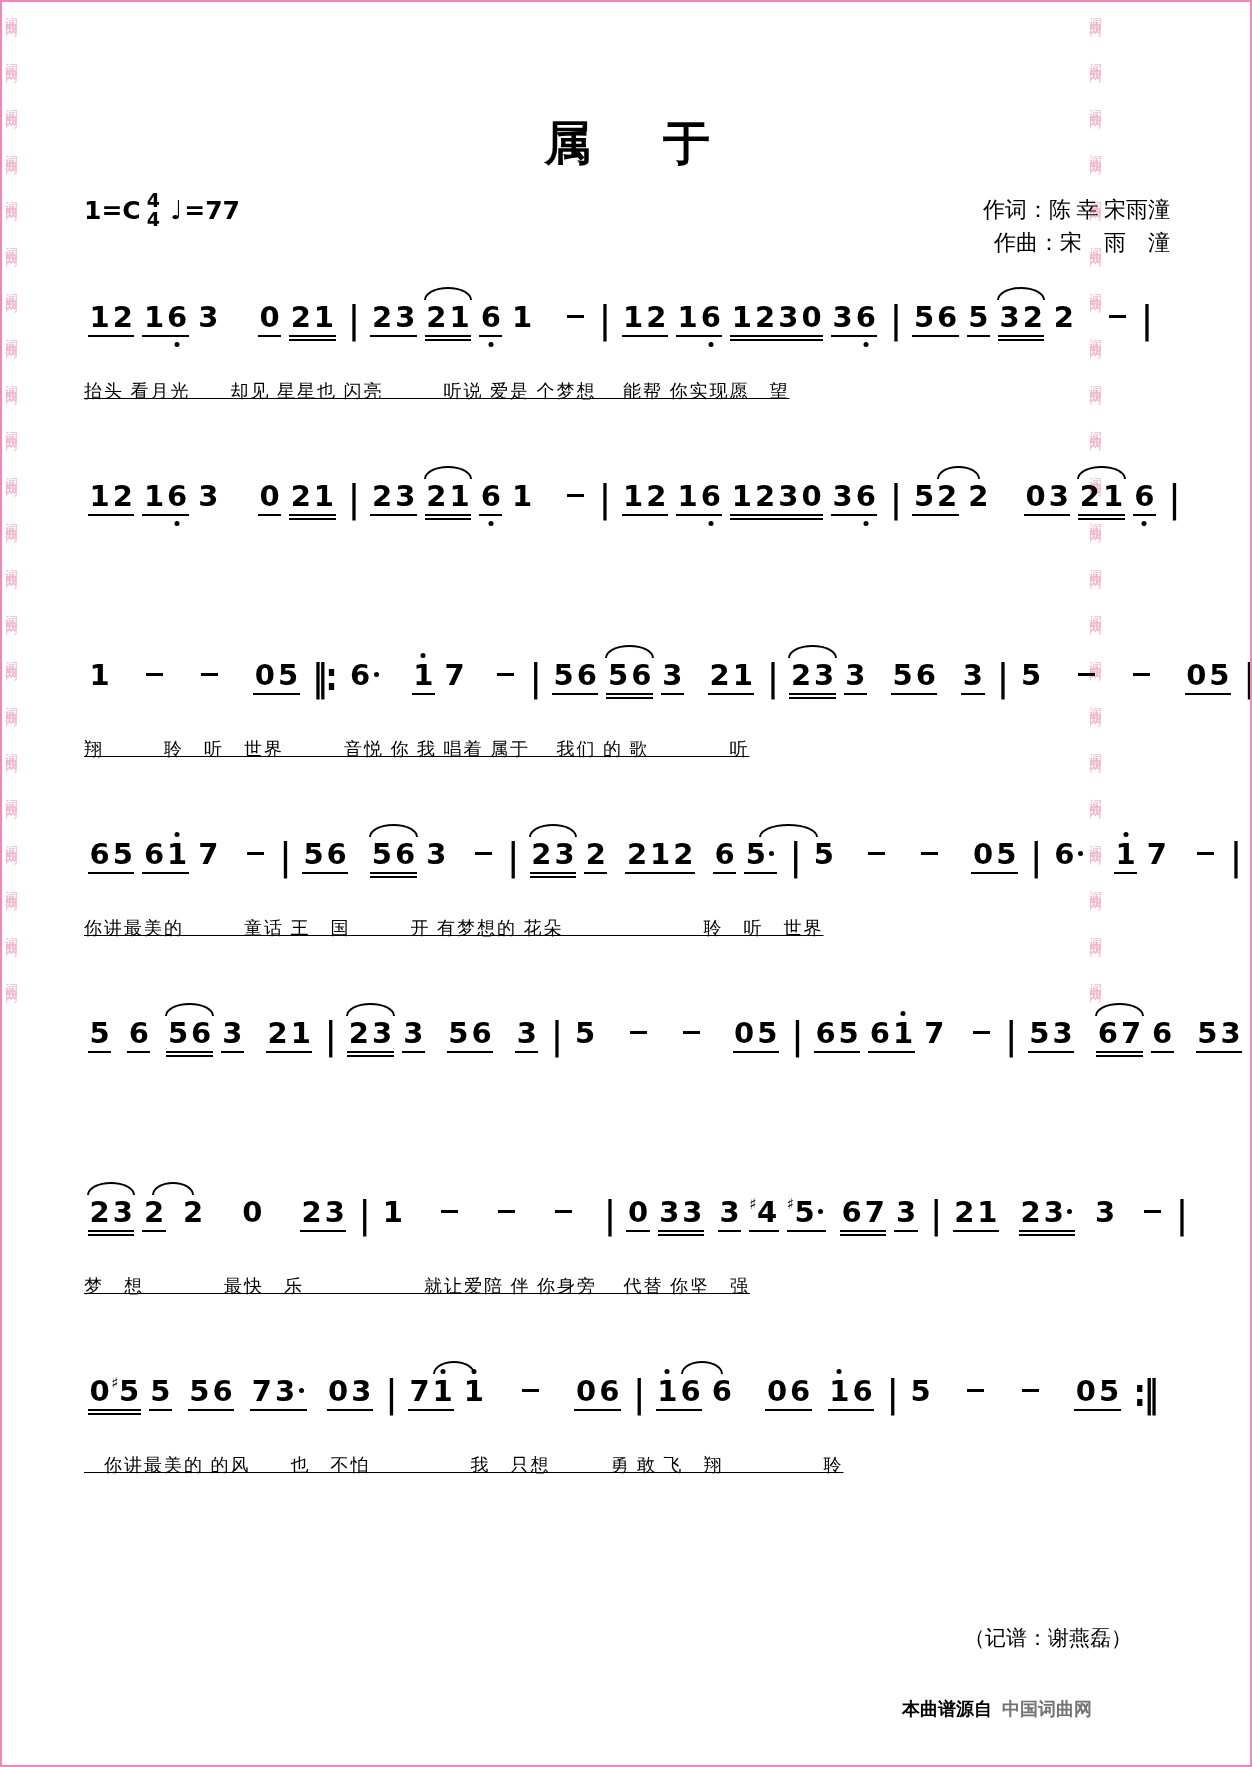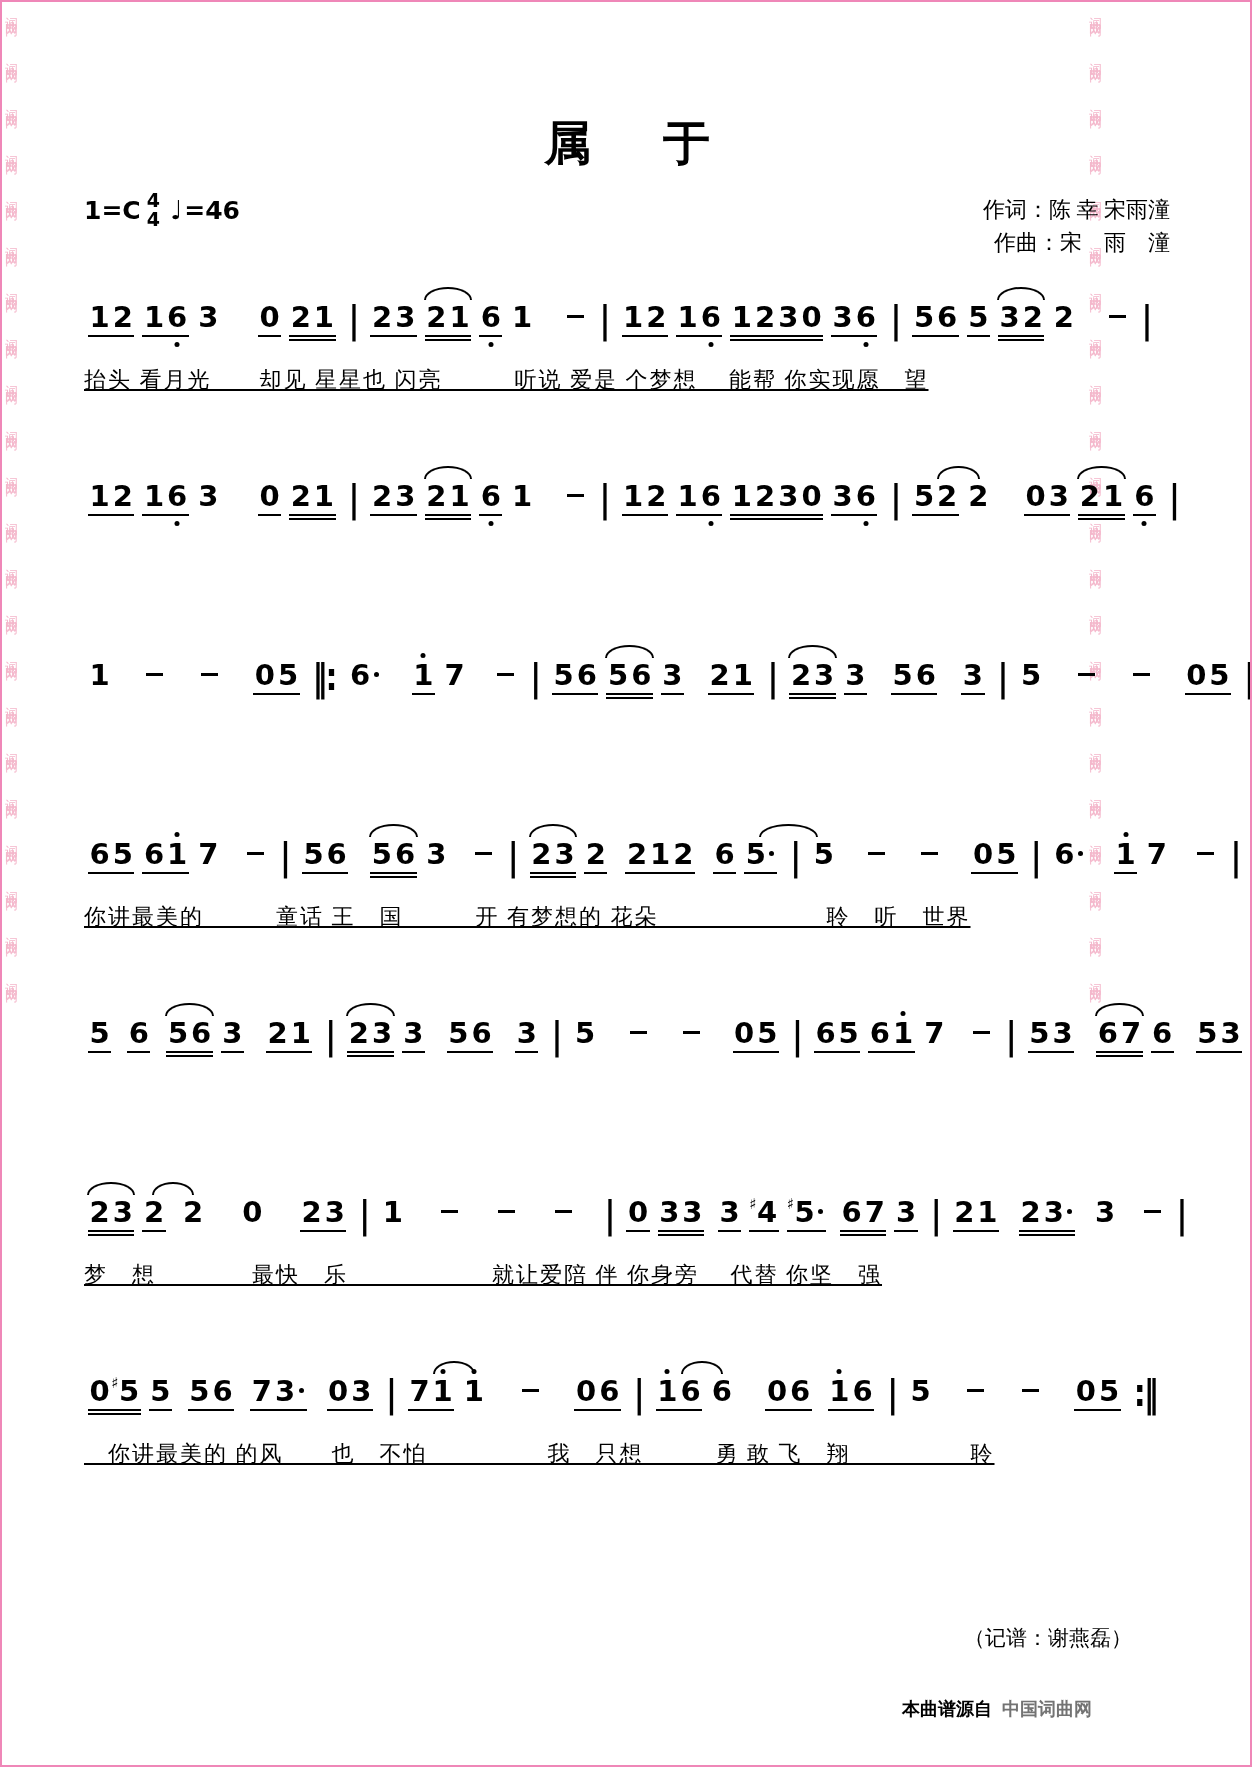--- a/index.html
+++ b/index.html
@@ -14,21 +14,21 @@
   h1.title{margin:0 0 10px 0;text-align:center;font-size:47px;font-weight:bold;letter-spacing:30px;text-indent:30px;}
   .meta-row{display:flex;justify-content:space-between;align-items:flex-start;height:84px;}
   .key-sig{font-family:"DejaVu Sans","Liberation Sans",sans-serif;font-weight:bold;font-size:25px;display:flex;align-items:center;margin-top:6px;}
   .key-sig .frac{display:inline-flex;flex-direction:column;align-items:center;font-size:19px;line-height:1.0;margin:0 10px 0 6px;}
   .key-sig .frac span{display:block;}
   .key-sig .tempo-note{font-size:26px;margin-right:2px;}
   .credits{text-align:right;font-size:22px;line-height:1.5;margin-top:8px;}
   .systems{margin-top:6px;}
   .system{height:179px;box-sizing:border-box;padding-top:26px;text-decoration:underline;}
   .notes-row{white-space:nowrap;height:64px;}
-  .lyrics-row{font-size:22px;letter-spacing:2px;white-space:pre;}
+  .lyrics-row{font-size:18px;letter-spacing:2px;margin-top:14px;white-space:pre;}
   
   .grp{display:inline-block;position:relative;margin:0 4px;font-family:"DejaVu Sans","Liberation Sans",sans-serif;
        font-weight:bold;font-size:29px;line-height:1;vertical-align:baseline;}
   .grp.u1,.grp.u2{border-bottom:2.5px solid #000;padding-bottom:3px;}
   .grp.u2::after{content:"";position:absolute;left:0;right:0;bottom:-6px;height:2.5px;background:#000;}
   .note{display:inline-block;position:relative;padding:0 1.5px;}
   .note.hd::before{content:"";position:absolute;top:-8px;left:50%;transform:translateX(-50%);
        width:5px;height:5px;border-radius:50%;background:#000;}
   .note.ld::after{content:"";position:absolute;bottom:-15px;left:50%;transform:translateX(-50%);
        width:5px;height:5px;border-radius:50%;background:#000;}
@@ -61,38 +61,39 @@
 
     <div class="meta-row">
       <div class="key-sig">
         <span>1=</span>
         <span>C</span>
         <span class="frac">
           <span>4</span>
           <span>4</span>
         </span>
         <span class="tempo-note">♩</span>
-        <span>=46</span>
+        <span>=77</span>
       </div>
       <div class="credits">
         <div>作词：陈 幸 宋雨潼</div>
         <div>作曲：宋　雨　潼</div>
       </div>
     </div>
 
     <div class="systems" id="systems">
         <div class="system">
           <div class="notes-row"><span class="grp u1"><span class="note">1</span><span class="note">2</span></span><span class="grp u1"><span class="note">1</span><span class="note ld">6</span></span><span class="grp"><span class="note">3</span></span><span class="gap" style="width: 30px;"></span><span class="grp u1"><span class="note">0</span></span><span class="grp u2"><span class="note">2</span><span class="note">1</span></span><span class="bar">|</span><span class="grp u1"><span class="note">2</span><span class="note">3</span></span><span class="grp u2"><span class="arc c"></span><span class="note">2</span><span class="note">1</span></span><span class="grp u1"><span class="note ld">6</span></span><span class="grp"><span class="note">1</span></span><span class="gap" style="width: 22px;"></span><span class="dash"></span><span class="bar">|</span><span class="grp u1"><span class="note">1</span><span class="note">2</span></span><span class="grp u1"><span class="note">1</span><span class="note ld">6</span></span><span class="grp u2"><span class="note">1</span><span class="note">2</span><span class="note">3</span><span class="note">0</span></span><span class="grp u1"><span class="note">3</span><span class="note ld">6</span></span><span class="bar">|</span><span class="grp u1"><span class="note">5</span><span class="note">6</span></span><span class="grp u1"><span class="note">5</span></span><span class="grp u2"><span class="arc c"></span><span class="note">3</span><span class="note">2</span></span><span class="grp"><span class="note">2</span></span><span class="gap" style="width: 22px;"></span><span class="dash"></span><span class="bar">|</span></div>
           <div class="lyrics-row">抬头 看月光　　却见 星星也 闪亮　　　听说 爱是 个梦想　 能帮 你实现愿　望</div>
         </div>
         <div class="system">
           <div class="notes-row"><span class="grp u1"><span class="note">1</span><span class="note">2</span></span><span class="grp u1"><span class="note">1</span><span class="note ld">6</span></span><span class="grp"><span class="note">3</span></span><span class="gap" style="width: 30px;"></span><span class="grp u1"><span class="note">0</span></span><span class="grp u2"><span class="note">2</span><span class="note">1</span></span><span class="bar">|</span><span class="grp u1"><span class="note">2</span><span class="note">3</span></span><span class="grp u2"><span class="arc c"></span><span class="note">2</span><span class="note">1</span></span><span class="grp u1"><span class="note ld">6</span></span><span class="grp"><span class="note">1</span></span><span class="gap" style="width: 22px;"></span><span class="dash"></span><span class="bar">|</span><span class="grp u1"><span class="note">1</span><span class="note">2</span></span><span class="grp u1"><span class="note">1</span><span class="note ld">6</span></span><span class="grp u2"><span class="note">1</span><span class="note">2</span><span class="note">3</span><span class="note">0</span></span><span class="grp u1"><span class="note">3</span><span class="note ld">6</span></span><span class="bar">|</span><span class="grp u1"><span class="note">5</span><span class="note">2</span></span><span class="grp"><span class="arc l"></span><span class="note">2</span></span><span class="gap" style="width: 26px;"></span><span class="grp u1"><span class="note">0</span><span class="note">3</span></span><span class="grp u2"><span class="arc c"></span><span class="note">2</span><span class="note">1</span></span><span class="grp u1"><span class="note ld">6</span></span><span class="bar">|</span></div>
         </div>
         <div class="system">
           <div class="notes-row"><span class="grp"><span class="note">1</span></span><span class="gap" style="width: 24px;"></span><span class="dash"></span><span class="gap" style="width: 24px;"></span><span class="dash"></span><span class="gap" style="width: 24px;"></span><span class="grp u1"><span class="note">0</span><span class="note">5</span></span><span class="bar">‖:</span><span class="grp"><span class="note">6</span><span class="aug"></span></span><span class="gap" style="width: 22px;"></span><span class="grp u1"><span class="note hd">1</span></span><span class="grp"><span class="note">7</span></span><span class="gap" style="width: 20px;"></span><span class="dash"></span><span class="bar">|</span><span class="grp u1"><span class="note">5</span><span class="note">6</span></span><span class="grp u2"><span class="arc c"></span><span class="note">5</span><span class="note">6</span></span><span class="grp u1"><span class="note">3</span></span><span class="gap" style="width: 16px;"></span><span class="grp u1"><span class="note">2</span><span class="note">1</span></span><span class="bar">|</span><span class="grp u2"><span class="arc c"></span><span class="note">2</span><span class="note">3</span></span><span class="grp u1"><span class="note">3</span></span><span class="gap" style="width: 16px;"></span><span class="grp u1"><span class="note">5</span><span class="note">6</span></span><span class="gap" style="width: 16px;"></span><span class="grp u1"><span class="note">3</span></span><span class="bar">|</span><span class="grp"><span class="note">5</span></span><span class="gap" style="width: 24px;"></span><span class="dash"></span><span class="gap" style="width: 24px;"></span><span class="dash"></span><span class="gap" style="width: 24px;"></span><span class="grp u1"><span class="note">0</span><span class="note">5</span></span><span class="bar">|</span></div>
+          <div class="lyrics-row">翔　　　聆　听　世界　　　音悦 你 我 唱着 属于　 我们 的 歌　　　　听</div>
         </div>
         <div class="system">
           <div class="notes-row"><span class="grp u1"><span class="note">6</span><span class="note">5</span></span><span class="grp u1"><span class="note">6</span><span class="note hd">1</span></span><span class="grp"><span class="note">7</span></span><span class="gap" style="width: 16px;"></span><span class="dash"></span><span class="bar">|</span><span class="grp u1"><span class="note">5</span><span class="note">6</span></span><span class="gap" style="width: 14px;"></span><span class="grp u2"><span class="arc c"></span><span class="note">5</span><span class="note">6</span></span><span class="grp"><span class="note">3</span></span><span class="gap" style="width: 16px;"></span><span class="dash"></span><span class="bar">|</span><span class="grp u2"><span class="arc c"></span><span class="note">2</span><span class="note">3</span></span><span class="grp u1"><span class="note">2</span></span><span class="gap" style="width: 10px;"></span><span class="grp u1"><span class="note">2</span><span class="note">1</span><span class="note">2</span></span><span class="gap" style="width: 10px;"></span><span class="grp u1"><span class="note">6</span></span><span class="grp u1"><span class="arc r"></span><span class="note">5</span><span class="aug"></span></span><span class="bar">|</span><span class="grp"><span class="note">5</span></span><span class="gap" style="width: 22px;"></span><span class="dash"></span><span class="gap" style="width: 22px;"></span><span class="dash"></span><span class="gap" style="width: 22px;"></span><span class="grp u1"><span class="note">0</span><span class="note">5</span></span><span class="bar">|</span><span class="grp"><span class="note">6</span><span class="aug"></span></span><span class="gap" style="width: 20px;"></span><span class="grp u1"><span class="note hd">1</span></span><span class="grp"><span class="note">7</span></span><span class="gap" style="width: 18px;"></span><span class="dash"></span><span class="bar">|</span></div>
           <div class="lyrics-row">你讲最美的　　　童话 王　国　　　开 有梦想的 花朵　　　　　　　聆　听　世界</div>
         </div>
         <div class="system">
           <div class="notes-row"><span class="grp u1"><span class="note">5</span></span><span class="gap" style="width: 8px;"></span><span class="grp u1"><span class="note">6</span></span><span class="gap" style="width: 8px;"></span><span class="grp u2"><span class="arc c"></span><span class="note">5</span><span class="note">6</span></span><span class="grp u1"><span class="note">3</span></span><span class="gap" style="width: 14px;"></span><span class="grp u1"><span class="note">2</span><span class="note">1</span></span><span class="bar">|</span><span class="grp u2"><span class="arc c"></span><span class="note">2</span><span class="note">3</span></span><span class="grp u1"><span class="note">3</span></span><span class="gap" style="width: 14px;"></span><span class="grp u1"><span class="note">5</span><span class="note">6</span></span><span class="gap" style="width: 14px;"></span><span class="grp u1"><span class="note">3</span></span><span class="bar">|</span><span class="grp"><span class="note">5</span></span><span class="gap" style="width: 22px;"></span><span class="dash"></span><span class="gap" style="width: 22px;"></span><span class="dash"></span><span class="gap" style="width: 22px;"></span><span class="grp u1"><span class="note">0</span><span class="note">5</span></span><span class="bar">|</span><span class="grp u1"><span class="note">6</span><span class="note">5</span></span><span class="grp u1"><span class="note">6</span><span class="note hd">1</span></span><span class="grp"><span class="note">7</span></span><span class="gap" style="width: 16px;"></span><span class="dash"></span><span class="bar">|</span><span class="grp u1"><span class="note">5</span><span class="note">3</span></span><span class="gap" style="width: 14px;"></span><span class="grp u2"><span class="arc c"></span><span class="note">6</span><span class="note">7</span></span><span class="grp u1"><span class="note">6</span></span><span class="gap" style="width: 14px;"></span><span class="grp u1"><span class="note">5</span><span class="note">3</span></span></div>
         </div>
         <div class="system">
           <div class="notes-row"><span class="grp u2"><span class="arc c"></span><span class="note">2</span><span class="note">3</span></span><span class="grp u1"><span class="note">2</span></span><span class="gap" style="width: 8px;"></span><span class="grp"><span class="arc l"></span><span class="note">2</span></span><span class="gap" style="width: 28px;"></span><span class="grp"><span class="note">0</span></span><span class="gap" style="width: 28px;"></span><span class="grp u1"><span class="note">2</span><span class="note">3</span></span><span class="bar">|</span><span class="grp"><span class="note">1</span></span><span class="gap" style="width: 26px;"></span><span class="dash"></span><span class="gap" style="width: 26px;"></span><span class="dash"></span><span class="gap" style="width: 26px;"></span><span class="dash"></span><span class="gap" style="width: 16px;"></span><span class="bar">|</span><span class="grp u1"><span class="note">0</span></span><span class="grp u2"><span class="note">3</span><span class="note">3</span></span><span class="gap" style="width: 6px;"></span><span class="grp u1"><span class="note">3</span></span><span class="grp u1"><span class="sharp">♯</span><span class="note">4</span></span><span class="grp u1"><span class="sharp">♯</span><span class="note">5</span><span class="aug"></span></span><span class="gap" style="width: 6px;"></span><span class="grp u2"><span class="note">6</span><span class="note">7</span></span><span class="grp u1"><span class="note">3</span></span><span class="bar">|</span><span class="grp u1"><span class="note">2</span><span class="note">1</span></span><span class="gap" style="width: 12px;"></span><span class="grp u2"><span class="note">2</span><span class="note">3</span><span class="aug"></span></span><span class="gap" style="width: 10px;"></span><span class="grp"><span class="note">3</span></span><span class="gap" style="width: 16px;"></span><span class="dash"></span><span class="bar">|</span></div>

